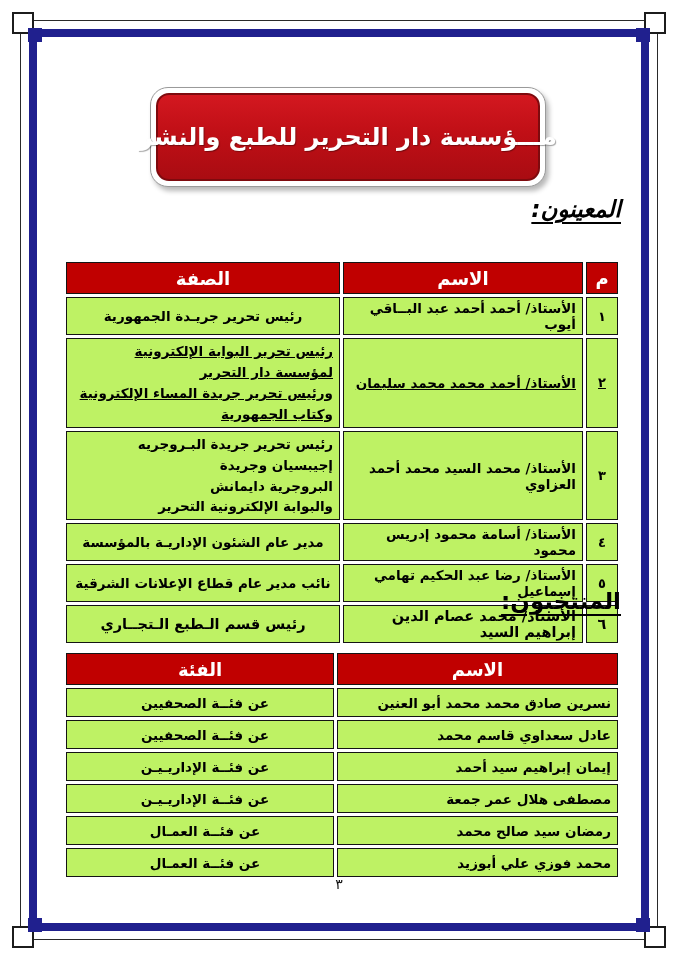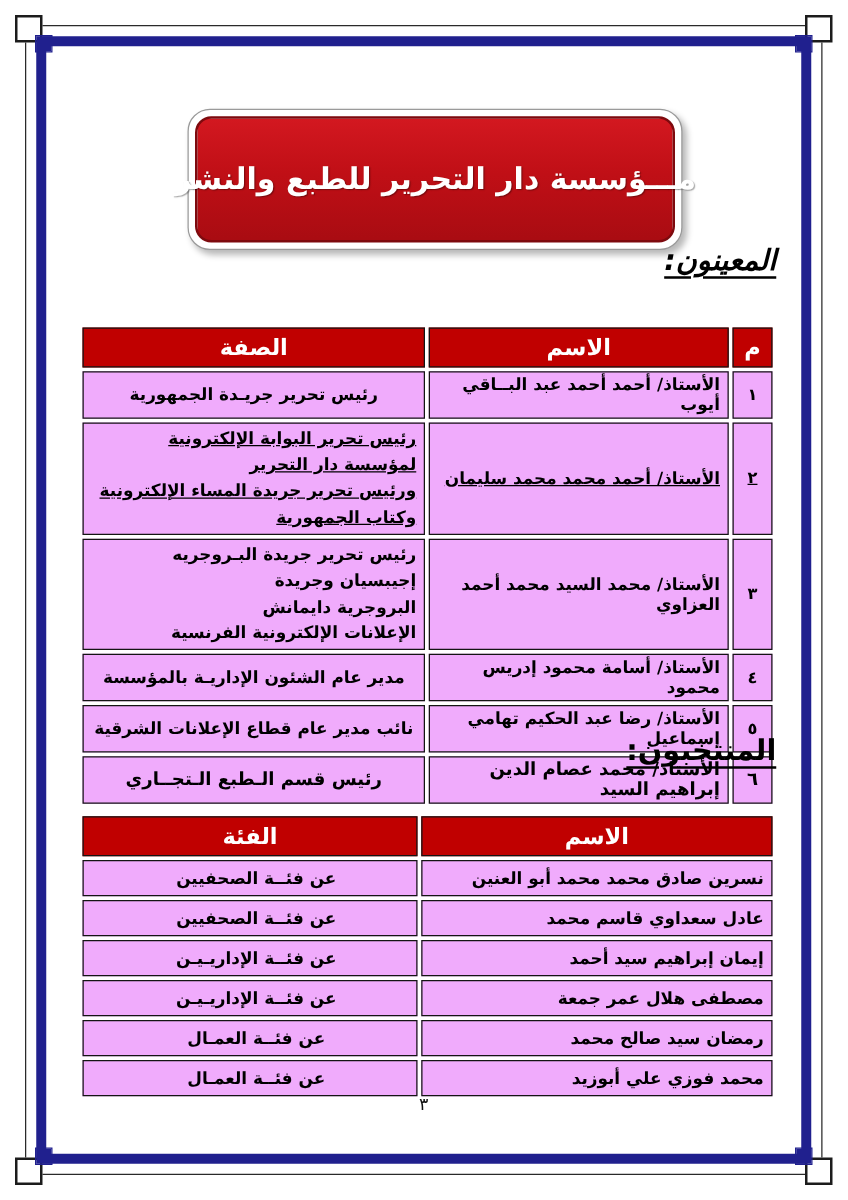--- a/index.html
+++ b/index.html
@@ -32,21 +32,21 @@
     outline: 1px solid #20208e;
   }
   .corner.tl { left: 12px; top: 12px; }
   .corner.tr { right: 12px; top: 12px; transform: scaleX(-1); }
   .corner.bl { left: 12px; bottom: 12px; transform: scaleY(-1); }
   .corner.br { right: 12px; bottom: 12px; transform: scale(-1,-1); }
 
   
   .banner {
     position: absolute; left: 150px; top: 87px;
-    width: 396px; height: 113px;
+    width: 396px; height: 100px;
     background: #ffffff;
     border: 1px solid #9a9a9a;
     border-radius: 18px;
     box-shadow: 3px 4px 5px rgba(0,0,0,0.28);
     z-index: 2;
   }
   .banner-inner {
     position: absolute; inset: 5px;
     border-radius: 13px;
     background: linear-gradient(180deg, #d31820 0%, #c00f16 45%, #a90c12 100%);
@@ -87,21 +87,21 @@
     border: 1.5px solid #141414;
     padding: 2px 6px;
     font-weight: bold;
     vertical-align: middle;
     overflow: hidden;
   }
   th {
     background: #c00000; color: #ffffff;
     font-size: 18px; height: 32px; text-align: center; margin-top: 19px;
   }
-  td { font-size: 13.5px; color: #000; background: #f0abfc; }
+  td { font-size: 13.5px; color: #000; background: #bef264; }
   td.num  { text-align: center; font-size: 13px; }
   td.name { text-align: right; }
   td.title { text-align: center; white-space: pre-line; line-height: 1.55; }
   td.title.ta-start { text-align: right; }
   td.cat  { text-align: center; }
 
   .table-appointed .row-1 td { height: 34px; }
   .table-appointed .row-2 td { height: 58px; text-decoration: underline; }
   .table-appointed .row-3 td { height: 80px; }
   .table-appointed .row-4 td { height: 34px; }
@@ -169,21 +169,21 @@
       <td class="num">٢</td>
       <td class="name">الأستاذ/ أحمد محمد محمد سليمان</td>
       <td class="title ta-start">رئيس تحرير البوابة الإلكترونية لمؤسسة دار التحرير
 ورئيس تحرير جريدة المساء الإلكترونية وكتاب الجمهورية</td>
     </tr>
     <tr class="row-3">
       <td class="num">٣</td>
       <td class="name">الأستاذ/ محمد السيد محمد أحمد العزاوي</td>
       <td class="title ta-start">رئيس تحرير جريدة البـروجريه إجيبسيان وجريدة
 البروجرية دايمانش
-الإعلانات الإلكترونية الفرنسية</td>
+والبوابة الإلكترونية التحرير</td>
     </tr>
     <tr class="row-4">
       <td class="num">٤</td>
       <td class="name">الأستاذ/ أسامة محمود إدريس محمود</td>
       <td class="title">مدير عام الشئون الإداريـة بالمؤسسة</td>
     </tr>
     <tr class="row-5">
       <td class="num">٥</td>
       <td class="name">الأستاذ/ رضا عبد الحكيم تهامي إسماعيل</td>
       <td class="title">نائب مدير عام قطاع الإعلانات الشرقية</td>

